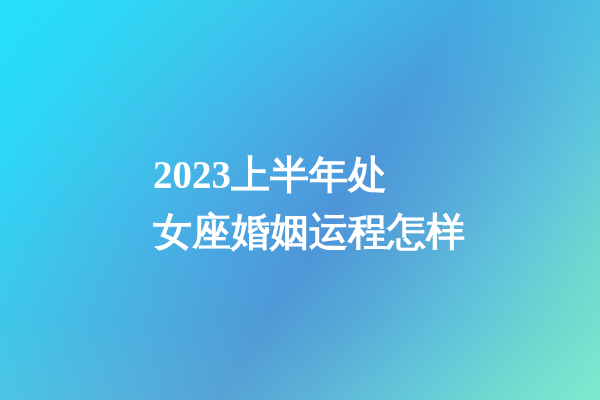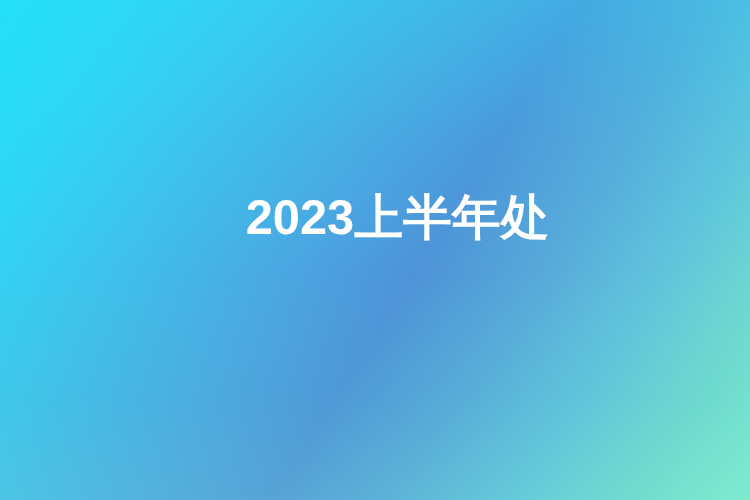--- a/index.html
+++ b/index.html
@@ -55,25 +55,27 @@
     z-index: 2;
     width: 330px;
   }
   .title-line {
     color: #FFFFFF;
     font-size: 39px;
     font-weight: bold;
     line-height: 57px;
     letter-spacing: 0px;
     white-space: nowrap;
-    text-align: center;
+    text-align: left;
+    font-family: Liberation Serif, serif;
   }
 </style>
 </head>
 <body>
 
 <div id="banner">
 
   <div class="title-block">
     <div class="title-line">2023上半年处</div>
+    <div class="title-line">女座婚姻运程怎样</div>
   </div>
 
 </div>
 
 </body></html>

